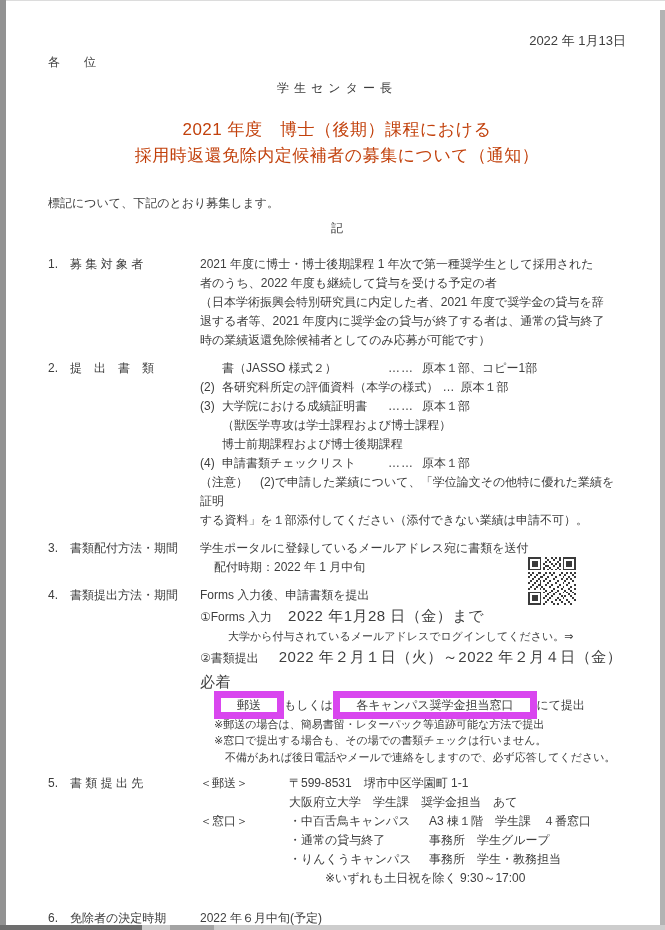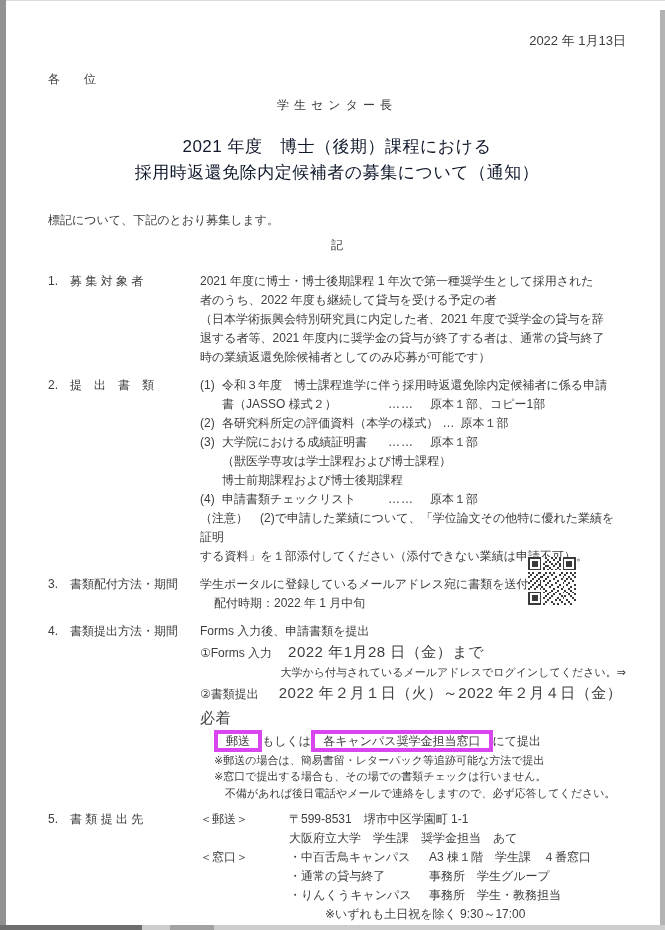--- a/index.html
+++ b/index.html
@@ -22,48 +22,48 @@
   .hseg       { position:absolute; left:170px; bottom:0; width:44px; height:5px; background:#a3a3a3; }
 
   .page {
     position: absolute;
     left: 6px; top: 1px; right: 5px; bottom: 5px;
     background: #fff;
     padding: 30px 34px 0 42px;
   }
 
   .date-row  { text-align: right; font-size: 13px; }
-  .addressee { margin-top: 20px; }
+  .addressee { margin-top: 3px; }
   .sender    { text-align: center; margin-top: 7px; letter-spacing: 5px; }
 
-  .title { text-align: center; margin-top: 19px; font-size: 17px; line-height: 26px; letter-spacing: 0.5px; color: #0f172a; }
+  .title { text-align: center; margin-top: 19px; font-size: 17px; line-height: 26px; letter-spacing: 0.5px; color: #c2410c; }
 
   .intro { margin-top: 25px; }
   .ki    { text-align: center; margin-top: 6px; }
 
   .sections { margin-top: 17px; }
   .section  { display: flex; margin-bottom: 9px; }
   .s-label  { width: 152px; flex-shrink: 0; }
   .s-content{ flex: 1; position: relative; }
 
   .docline  { position: relative; }
   .num      { display: inline-block; width: 22px; }
   .ind      { padding-left: 22px; }
   .dots-abs { position: absolute; left: 188px; letter-spacing: 1px; }
-  .count-abs{ position: absolute; left: 230px; }
+  .count-abs{ position: absolute; left: 222px; }
   .dots-in  { margin: 0 6px 0 4px; }
 
   .big-date { font-size: 15px; letter-spacing: 0.5px; }
   .step1-date { margin-left: 16px; }
   .step2-date { margin-left: 20px; }
   .small    { font-size: 11px; line-height: 16.5px; }
   .ind14    { padding-left: 14px; }
-  .ind28    { padding-left: 28px; text-align: right; }
+  .ind28    { padding-left: 28px; }
   .ind11    { padding-left: 11px; }
-  .boxed    { border: 4px solid #d946ef; padding: 0 8px; }
+  .boxed    { border: 7px solid #d946ef; padding: 0 16px; }
 
   .qr { position: absolute; left: 522px; top: 556px; width: 48px; height: 48px; }
 
   .addr-row  { display: flex; gap: 31px; }
   .addr-tag  { width: 58px; flex-shrink: 0; }
   .addr-body { flex: 1; }
   .w-row     { display: flex; }
   .w-name    { width: 140px; flex-shrink: 0; }
   .hours     { padding-left: 125px; }
 </style>
@@ -95,23 +95,20 @@
         <div class="line">者のうち、2022 年度も継続して貸与を受ける予定の者</div>
         <div class="line">（日本学術振興会特別研究員に内定した者、2021 年度で奨学金の貸与を辞</div>
         <div class="line">退する者等、2021 年度内に奨学金の貸与が終了する者は、通常の貸与終了</div>
         <div class="line">時の業績返還免除候補者としてのみ応募が可能です）</div>
       </div>
     </div>
 
     <div class="section">
       <div class="s-label">2.　提　出　書　類</div>
       <div class="s-content">
-        <div class="docline">
-          <span class="num">(1)</span><span>令和３年度　博士課程進学に伴う採用時返還免除内定候補者に係る申請</span>
-        </div>
         <div class="docline ind">
           <span>書（JASSO 様式２）</span>
           <span class="dots-abs">……</span>
           <span class="count-abs">原本１部、コピー1部</span>
         </div>
         <div class="docline">
           <span class="num">(2)</span><span>各研究科所定の評価資料（本学の様式）</span><span class="dots-in">…</span><span>原本１部</span>
         </div>
         <div class="docline">
           <span class="num">(3)</span><span>大学院における成績証明書</span>

